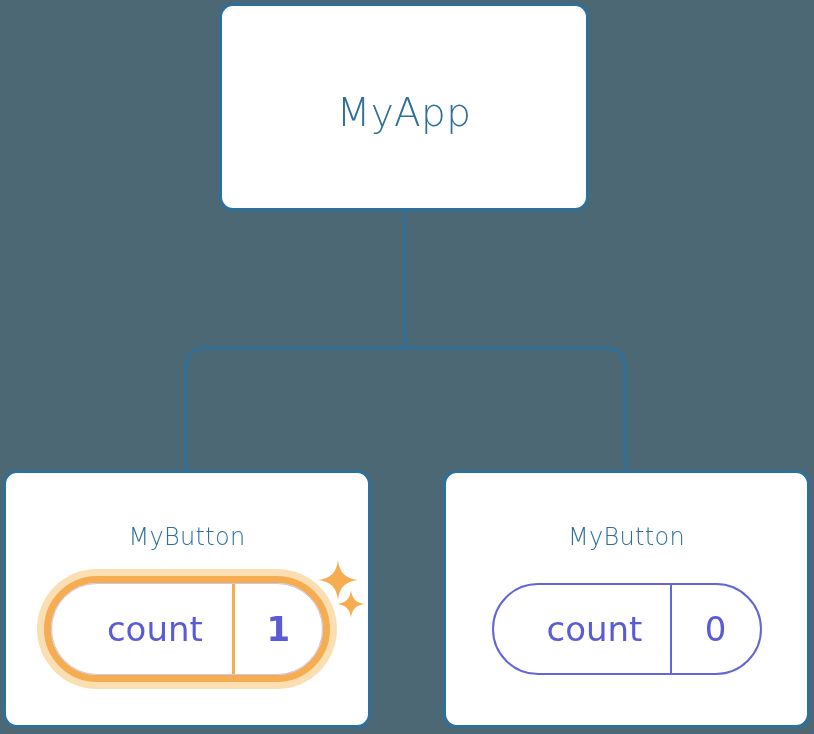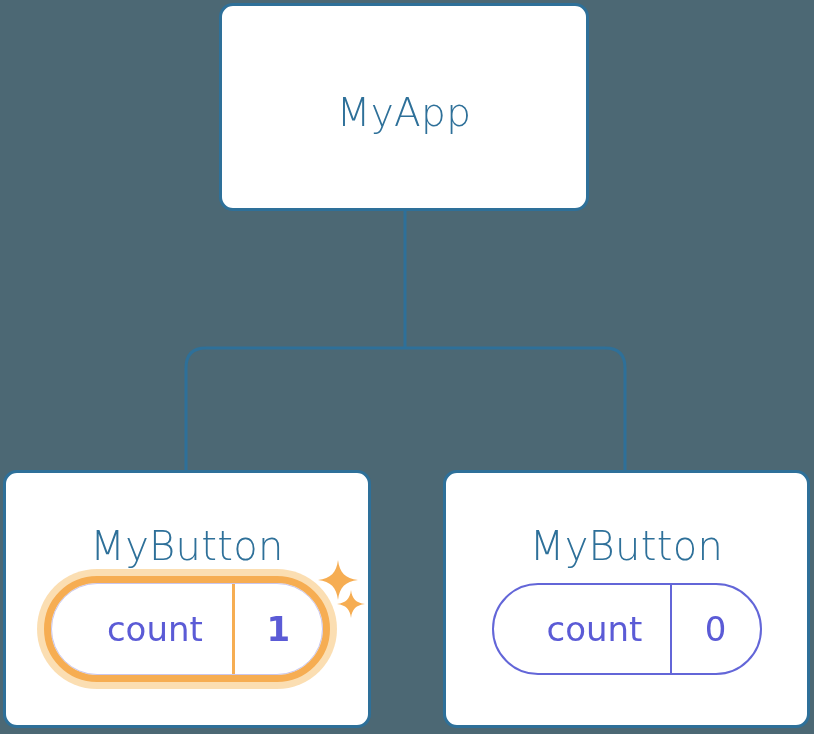--- a/index.html
+++ b/index.html
@@ -67,21 +67,21 @@
     letter-spacing: 0.3px;
     white-space: nowrap;
   }
   .node-root .node-title {
     top: 84px;
     font-size: 39px;
   }
   .node-child-left .node-title,
   .node-child-right .node-title {
     top: 50px;
-    font-size: 40px;
+    font-size: 24px;
   }
 
   
   .pill-wrap {
     position: absolute;
     display: flex;
     align-items: center;
     justify-content: center;
     margin-top: 10px;
   }

